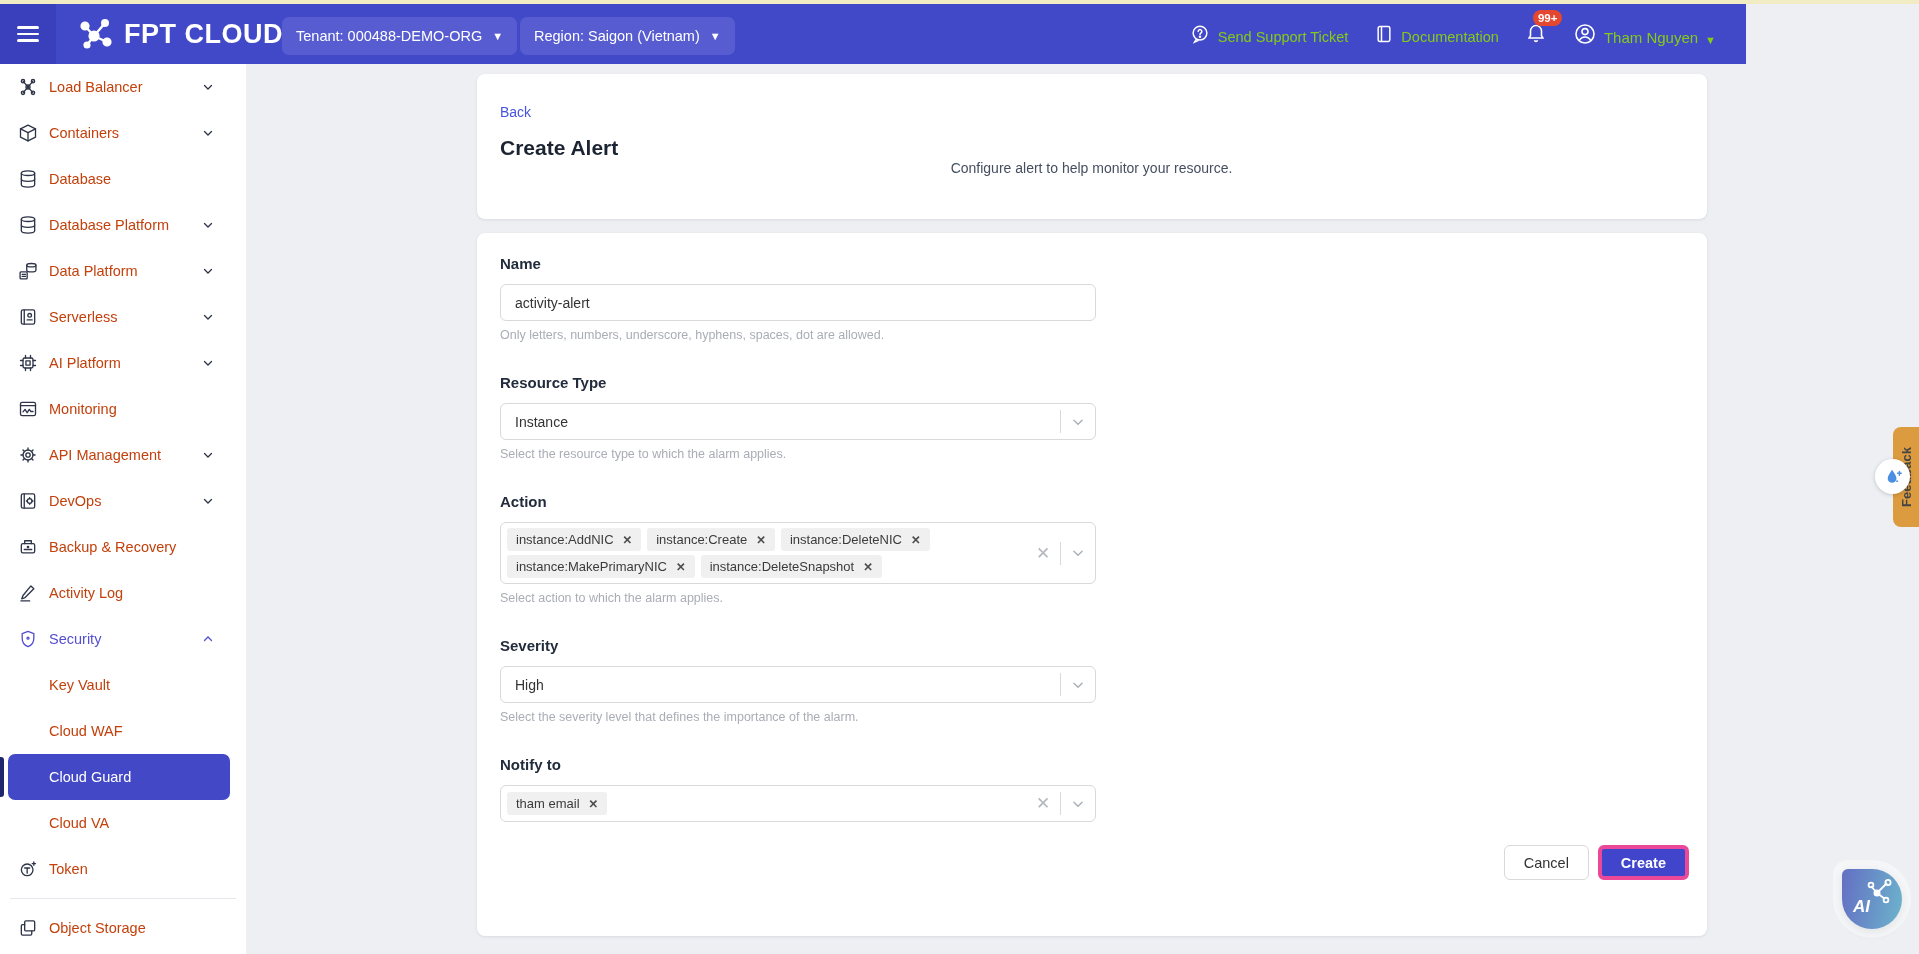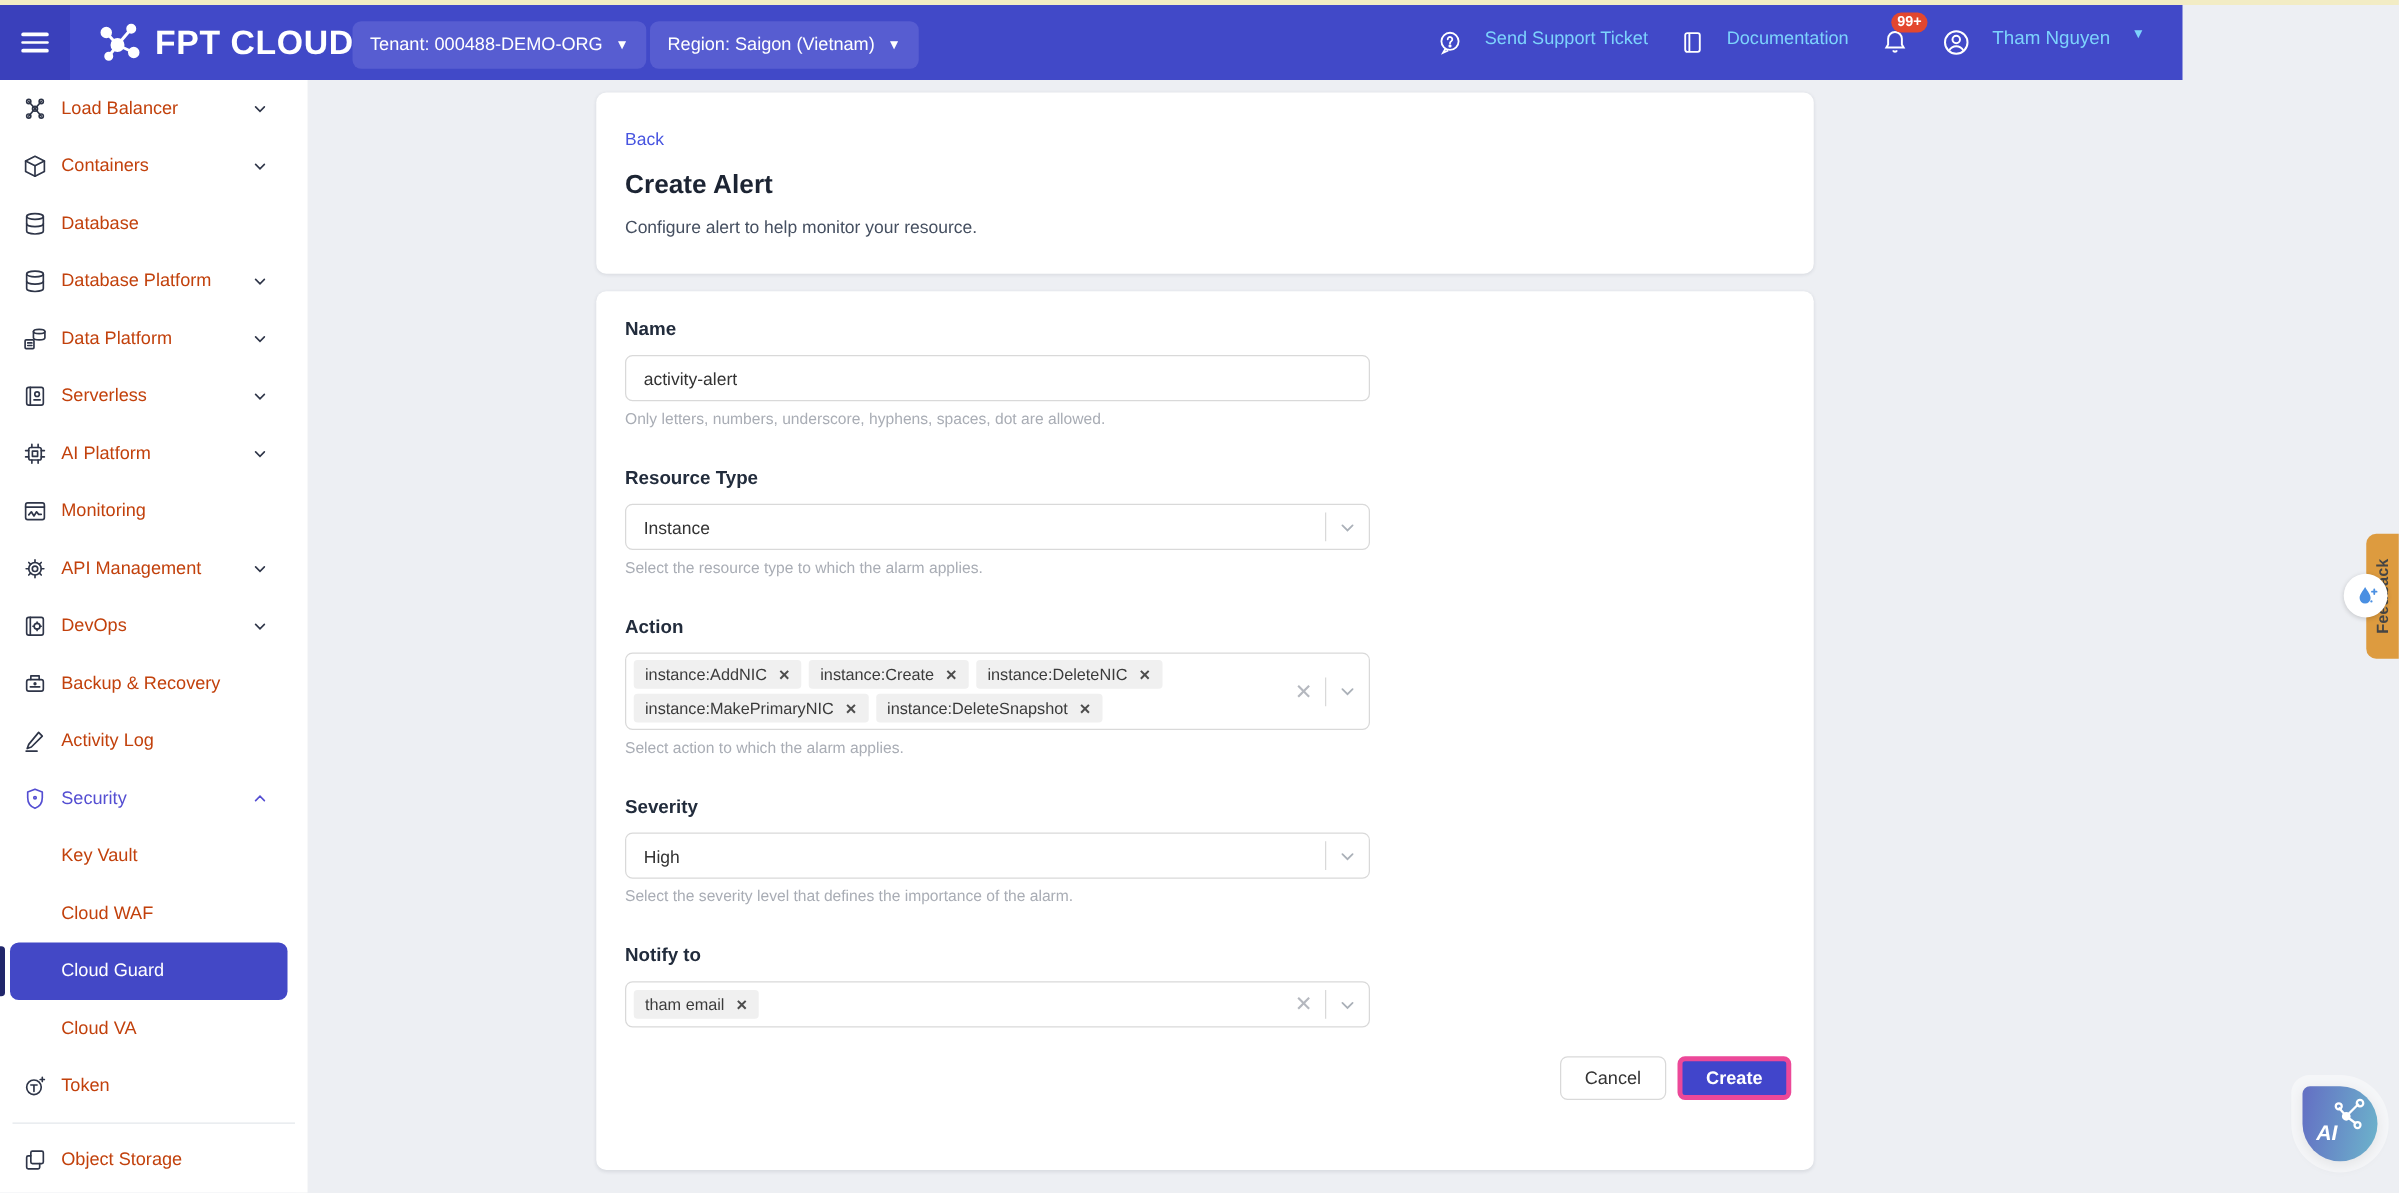--- a/index.html
+++ b/index.html
@@ -12,47 +12,47 @@
   #hamburger-box { left:0; top:0; width:56px; height:60px; background:#3a40bb; display:flex; align-items:center; justify-content:center; cursor:pointer; }
   .ham-lines { width:22px; }
   .ham-lines div { height:2.6px; background:#fff; border-radius:2px; margin:4px 0; }
   #logo { left:78px; top:0; height:60px; display:flex; align-items:center; gap:8px; }
   #logo-text { font-size:27px; font-weight:bold; letter-spacing:.5px; color:#fff; }
   .tb-btn { top:13px; height:38px; background:#575dd1; border:none; border-radius:7px; color:#fff;
             font-size:14.5px; font-family:inherit; display:flex; align-items:center; gap:10px;
             padding:0 14px; cursor:pointer; }
   .caret { font-size:11px; line-height:1; }
   #topbar-right { right:30px; top:0; height:60px; display:flex; align-items:center; gap:26px; }
-  .tb-link { display:flex; align-items:flex-start; gap:17px; font-size:14.5px; color:#7dd3fc; cursor:pointer; }
+  .tb-link { display:flex; align-items:flex-end; gap:7px; font-size:14.5px; color:#84cc16; cursor:pointer; }
   #bell-wrap { position:relative; cursor:pointer; }
   #notif-badge { position:absolute; top:-10px; left:8px; background:#e3472f; color:#fff; font-size:11.5px;
                  font-weight:bold; border-radius:9px; padding:2px 5px; }
   
   #sidebar { left:0; top:64px; width:246px; height:890px; background:#fff; z-index:20; }
   .sb-item { position:relative; height:46px; display:flex; align-items:center; padding-left:18px; cursor:pointer;
              color:#c2410c; font-size:14.5px; }
   .sb-item .sb-icon { width:20px; height:20px; margin-right:11px; color:#2e3548; flex:0 0 20px; }
   .sb-item.accent, .sb-item.accent .sb-icon { color:#544ed2; }
   .sb-item .sb-chevron { position:absolute; right:32px; color:#2e3548; width:12px; height:12px; }
   .sb-item.accent .sb-chevron { color:#544ed2; }
   .sb-sub { padding-left:49px; }
   .sb-selected { background:#4348c6; color:#fff; border-radius:7px; margin:0 16px 0 8px; padding-left:41px; }
   .sb-edge { position:absolute; left:0; width:4px; height:40px; background:#20266b; border-radius:0 3px 3px 0; }
   .sb-divider { height:1px; background:#e4e7ec; margin:6px 10px; }
   #sidebar-scrollbar-track { left:237px; top:64px; width:9px; height:890px; background:#f1f2f4; }
   #sidebar-scrollbar-thumb { left:238px; top:300px; width:7px; height:555px; background:#a9adb4; border-radius:4px; cursor:grab; }
 
   
   #content { left:246px; top:64px; width:1673px; height:890px; background:#edeff3; }
-  .card { position:absolute; left:231px; width:974px; background:#fff; border-radius:8px;
+  .card { position:absolute; left:231px; width:1230px; background:#fff; border-radius:8px;
           box-shadow:0 1px 3px rgba(25,35,60,.1); }
   #header-card { top:10px; height:145px; padding:29px 24px 0 23px; }
   #back-link { color:#4754e0; font-size:14px; cursor:pointer; display:inline-block; }
   #page-title { margin-top:15px; font-size:21px; font-weight:bold; color:#1c2433; }
-  #page-subtitle { margin-top:13px; font-size:14px; color:#454f60; }
+  #page-subtitle { font-size:14px; color:#454f60;text-align:center; }
   #form-card { top:169px; height:703px; padding:22px 18px 0 23px; }
 
   .f-label { font-size:15px; font-weight:bold; color:#222c3c; height:19px; }
   .f-help { margin-top:7px; font-size:12.5px; color:#a9adb5; height:16px; }
   .f-section { margin-bottom:30px; }
   .f-input, .f-select { width:596px; border:1px solid #d9d9d9; border-radius:6px; background:#fff; margin-top:10px;
              font-size:14px; color:#333; display:flex; align-items:center; }
   .f-input { height:37px; padding:0 14px; }
   input.f-input { font-family:inherit; outline:none; }
   .f-select { min-height:37px; position:relative; padding:0 76px 0 6px; cursor:pointer; }

